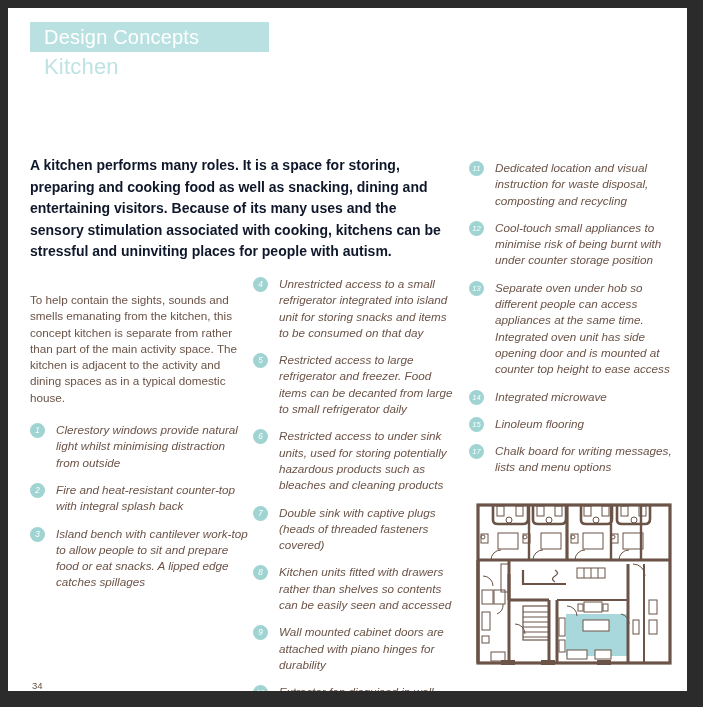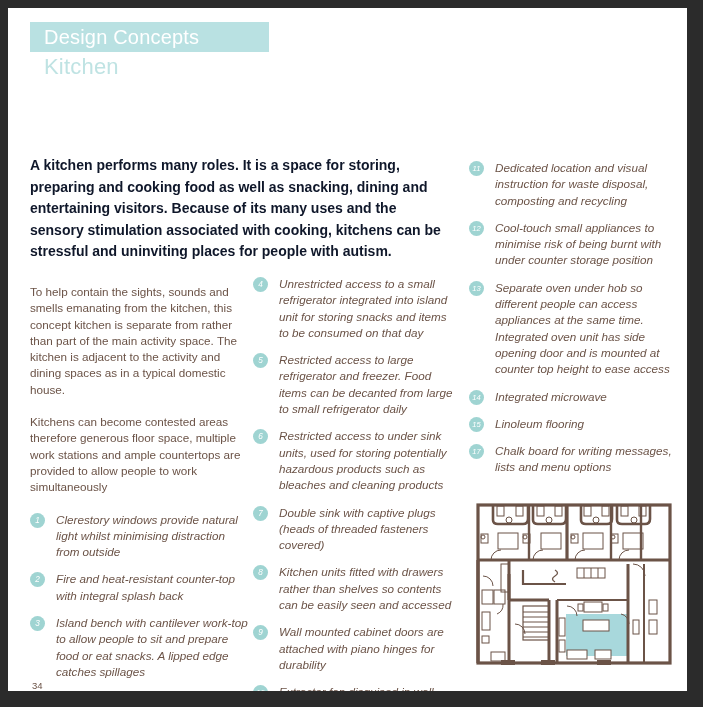--- a/index.html
+++ b/index.html
@@ -70,21 +70,21 @@
     top: 268px;
   }
   .col-left  { left: 22px;  width: 218px; }
   .col-mid   { left: 245px; width: 205px; }
   .col-right { left: 461px; top: 152px; width: 213px; }
 
   .para {
     color: #6b5347;
     font-size: 11.7px;
     line-height: 16.3px;
-    margin: 8px 0 16px 0;
+    margin: 16px 0 16px 0;
   }
 
   ul.items {
     list-style: none;
     margin: 0;
     padding: 0;
   }
   ul.items li {
     position: relative;
     padding-left: 26px;
@@ -135,21 +135,20 @@
 
   <div class="header-band">
     <span class="header-band-label">Design Concepts</span>
   </div>
   <div class="header-sub">Kitchen</div>
 
   <div class="intro">A kitchen performs many roles. It is a space for storing, preparing and cooking food as well as snacking, dining and entertaining visitors. Because of its many uses and the sensory stimulation associated with cooking, kitchens can be stressful and uninviting places for people with autism.</div>
 
   <div class="col col-left">
     <p class="para">To help contain the sights, sounds and smells emanating from the kitchen, this concept kitchen is separate from rather than part of the main activity space. The kitchen is adjacent to the activity and dining spaces as in a typical domestic house.</p>
-    <p class="para">Kitchens can become contested areas therefore generous floor space, multiple work stations and ample countertops are provided to allow people to work simultaneously</p>
     <ul class="items">
       <li>
         <span class="num">1</span>
         <span>Clerestory windows provide natural light whilst minimising distraction from outside</span>
       </li>
       <li>
         <span class="num">2</span>
         <span>Fire and heat-resistant counter-top with integral splash back</span>
       </li>
       <li>

